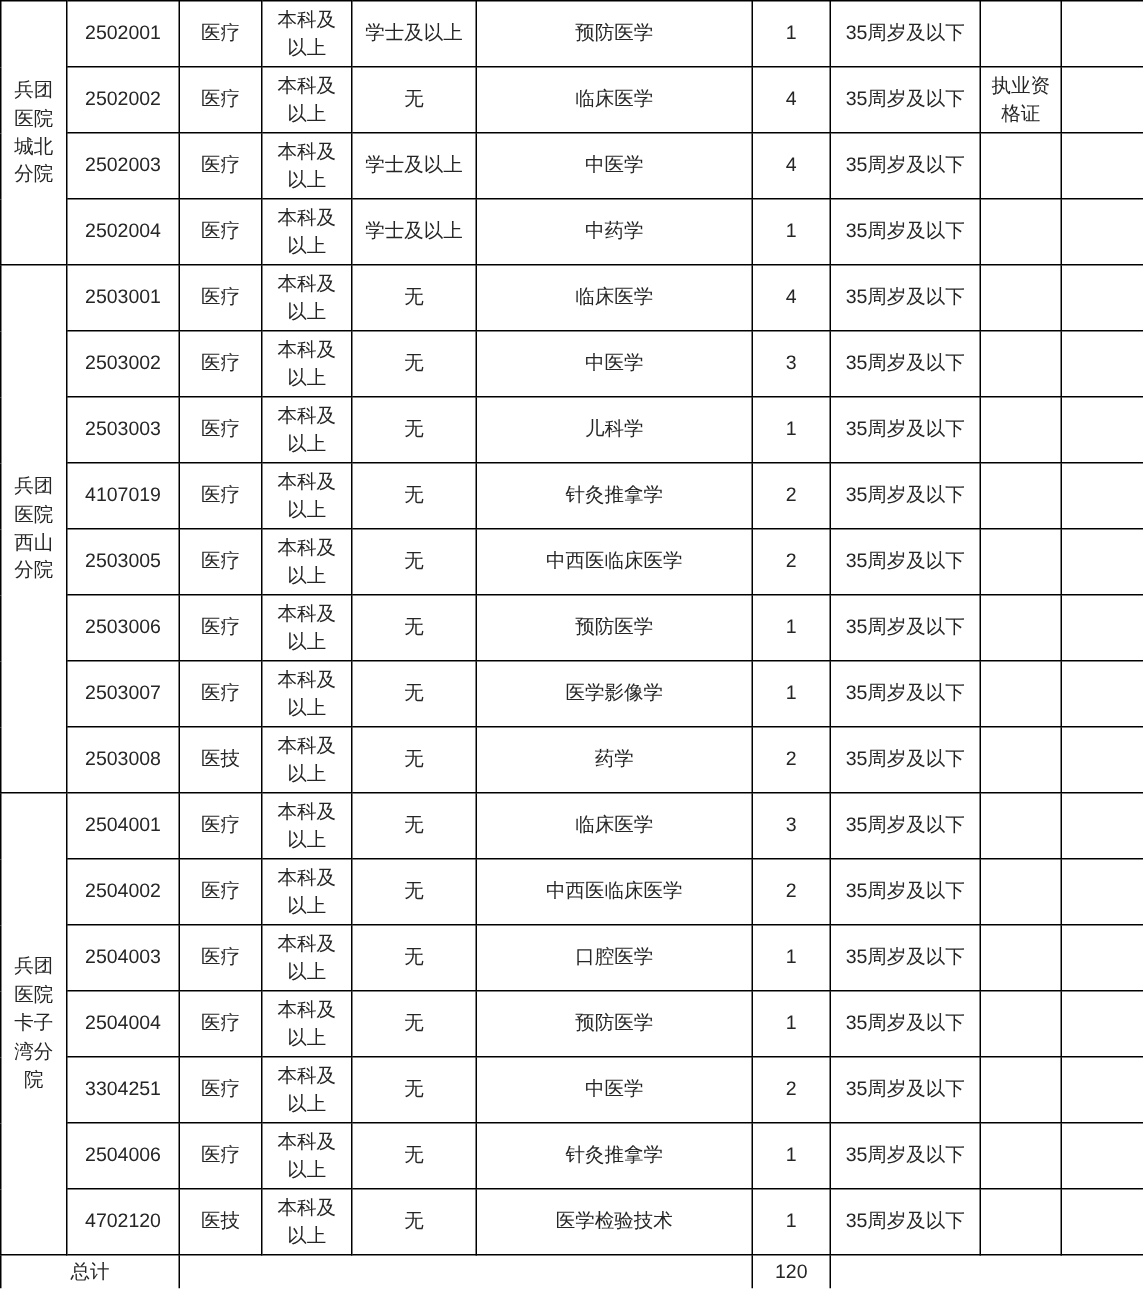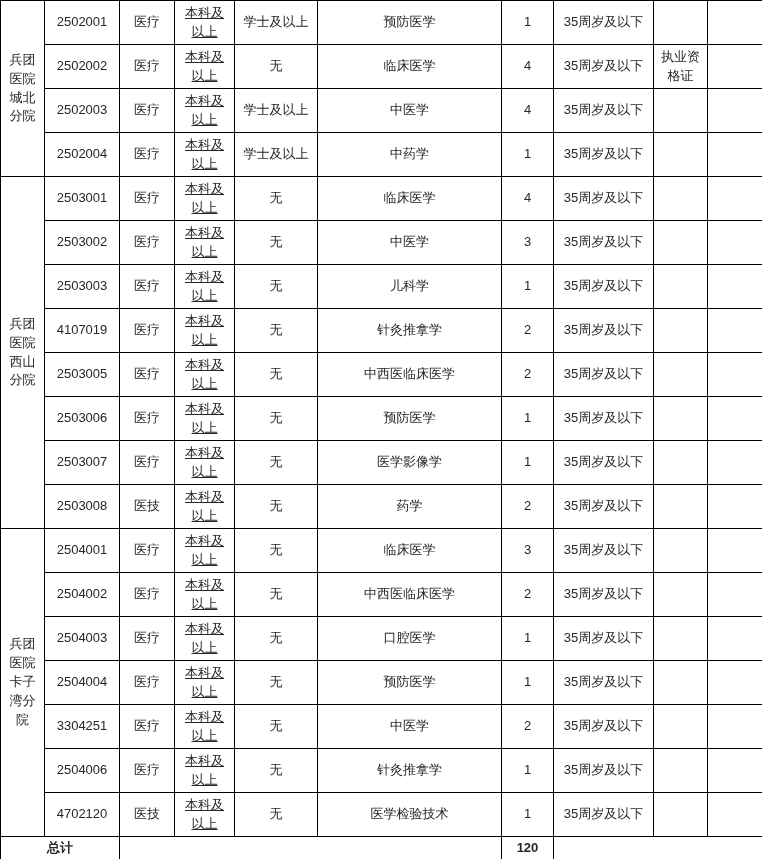--- a/index.html
+++ b/index.html
@@ -24,23 +24,23 @@
     font-size: 13px;
     line-height: 1.45;
     color: #262626;
     text-align: center;
     vertical-align: middle;
     padding: 2px 4px;
     overflow: hidden;
     word-break: break-all;
   }
   tr.data-row { height: 44px; }
-  tr.total-row { height: 22px; font-weight: bold; }
+  tr.total-row { height: 22px; }
   td.group-cell { padding: 2px 4px; margin-top: 22px; }   
-  td.edu-cell   { padding: 2px 6px; text-decoration: underline; }   
+  td.edu-cell   { padding: 2px 6px; }   
   td.major-cell { text-align: left; padding: 2px 3px 2px 4px; margin-top: 41px; }
   td.age-cell   { white-space: nowrap; padding: 2px 1px; }
   td.cert-cell  { padding: 2px 4px; }   
   td.code-cell  { white-space: nowrap; }
 </style>
 </head>
 <body>
 
 <div class="page">
   <table class="recruit">

